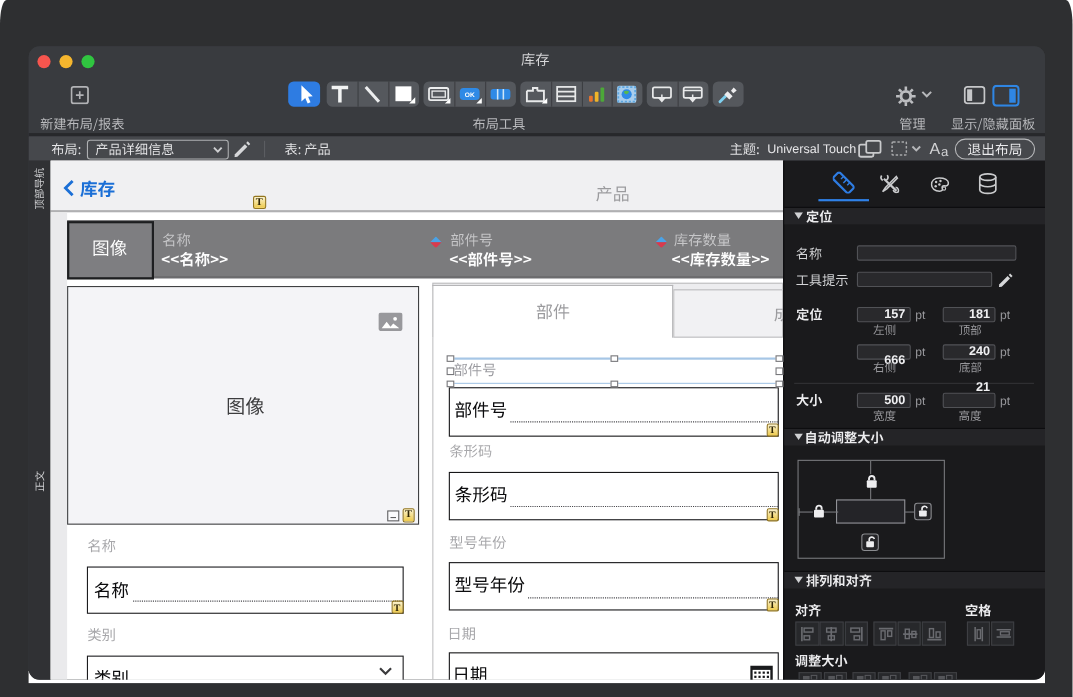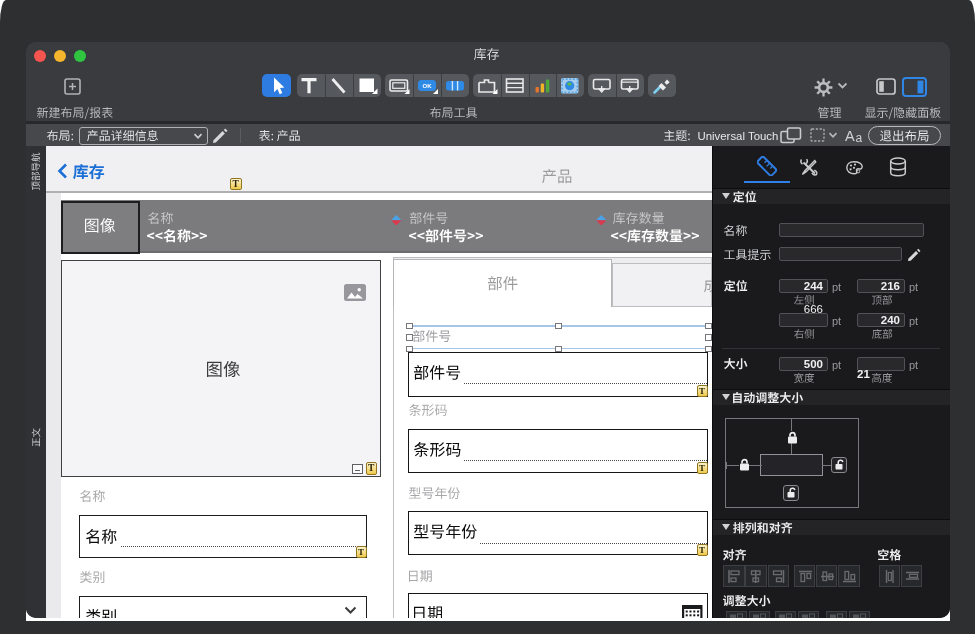--- a/index.html
+++ b/index.html
@@ -367,52 +367,52 @@
       </svg>
       <div class="a" style="left:779px;top:247px;width:123px;height:13.5px;background:#29292c;border:1px solid #515256;border-radius:2px;"></div>
       <svg class="a" style="left:908px;top:247.5px;width:14px;height:13px;" viewBox="0 0 14 13">
         <path d="M0.5 10.5 L8 3 l2.2 2.2 -7.5 7.5 L0 13z" fill="#d6d7d9"></path>
         <path d="M9 2 l1.3-1.3 2.2 2.2 -1.3 1.3z" fill="#d6d7d9"></path>
       </svg>
       <svg class="p" style="left:723.5px;top:280.2px;width:23.2px;height:11.5px" viewBox="0.3 -10.4 23.2 11.5">
         <path fill="#ececee" d="M2.4 -4.6C2.2 -2.5 1.6 -0.8 0.3 0.1C0.6 0.3 1.2 0.8 1.5 1.1C2.2 0.5 2.7 -0.3 3.1 -1.2C4.2 0.5 5.8 0.9 8.1 0.9H11.1C11.2 0.5 11.4 -0.2 11.6 -0.6C10.8 -0.5 8.8 -0.5 8.2 -0.5C7.7 -0.5 7.2 -0.6 6.7 -0.6V-2.4H10V-3.7H6.7V-5.1H9.3V-6.5H2.7V-5.1H5.2V-1.1C4.5 -1.4 4 -2 3.6 -3C3.7 -3.4 3.8 -3.9 3.9 -4.4ZM4.9 -9.9C5.1 -9.6 5.2 -9.3 5.3 -8.9H0.9V-5.9H2.3V-7.6H9.7V-5.9H11.2V-8.9H7C6.8 -9.4 6.6 -9.9 6.3 -10.3ZM17.1 -6.1C17.4 -4.5 17.7 -2.4 17.8 -1.1L19.2 -1.5C19.1 -2.7 18.7 -4.8 18.4 -6.4ZM18.6 -10C18.8 -9.5 19.1 -8.7 19.2 -8.2H16.4V-6.8H23.1V-8.2H19.4L20.6 -8.5C20.5 -9 20.2 -9.8 20 -10.4ZM15.9 -0.8V0.6H23.5V-0.8H21.4C21.9 -2.3 22.3 -4.4 22.6 -6.2L21.1 -6.4C20.9 -4.7 20.5 -2.4 20.1 -0.8ZM15.1 -10.2C14.5 -8.4 13.5 -6.7 12.4 -5.6C12.6 -5.3 13 -4.5 13.1 -4.1C13.4 -4.4 13.6 -4.7 13.9 -5.1V1.1H15.3V-7.3C15.8 -8.1 16.2 -8.9 16.5 -9.7Z"></path>
       </svg>
       <div class="a" style="left:779px;top:279px;width:49px;height:13.5px;background:#29292c;border:1px solid #515256;border-radius:2px;"></div>
-      <div class="a" style="top:281.3px;font-weight:bold;font-size:11.5px;font-family:'Liberation Sans',sans-serif;color:#f0f0f2;line-height:1;left:779px;white-space:nowrap;width:44px;text-align:right;left:779px;">244</div>
+      <div class="a" style="top:281.3px;font-weight:bold;font-size:11.5px;font-family:'Liberation Sans',sans-serif;color:#f0f0f2;line-height:1;left:779px;white-space:nowrap;width:44px;text-align:right;left:779px;">157</div>
       <div class="a" style="top:281.8px;font-weight:normal;font-size:11px;font-family:'Liberation Sans',sans-serif;color:#98989c;line-height:1;left:832px;white-space:nowrap;">pt</div>
       <div class="a" style="left:857px;top:279px;width:48px;height:13.5px;background:#29292c;border:1px solid #515256;border-radius:2px;"></div>
-      <div class="a" style="top:281.3px;font-weight:bold;font-size:11.5px;font-family:'Liberation Sans',sans-serif;color:#f0f0f2;line-height:1;left:857px;white-space:nowrap;width:43px;text-align:right;left:857px;">216</div>
+      <div class="a" style="top:281.3px;font-weight:bold;font-size:11.5px;font-family:'Liberation Sans',sans-serif;color:#f0f0f2;line-height:1;left:857px;white-space:nowrap;width:43px;text-align:right;left:857px;">181</div>
       <div class="a" style="top:281.8px;font-weight:normal;font-size:11px;font-family:'Liberation Sans',sans-serif;color:#98989c;line-height:1;left:909px;white-space:nowrap;">pt</div>
       <svg class="p" style="left:794.0px;top:295.4px;width:19.9px;height:9.7px" viewBox="0.3 -8.8 19.9 9.7">
         <path fill="#98989c" d="M3.9 -8.8C3.8 -8.2 3.7 -7.6 3.5 -6.9H0.7V-6.2H3.3C2.8 -4 1.9 -1.8 0.3 -0.4C0.5 -0.3 0.7 0 0.8 0.2C2.1 -0.9 2.9 -2.4 3.5 -4.1V-3.4H5.9V-0.2H2.4V0.5H10V-0.2H6.7V-3.4H9.5V-4.1H3.5C3.8 -4.8 4 -5.5 4.2 -6.2H9.8V-6.9H4.3C4.5 -7.5 4.6 -8.1 4.7 -8.7ZM15.5 -1C16 -0.5 16.6 0.3 16.9 0.7L17.4 0.4C17.1 -0.1 16.5 -0.8 16 -1.4ZM13.6 -8.2V-1.6H14.2V-7.5H16.5V-1.6H17.1V-8.2ZM19.5 -8.7V-0.1C19.5 0.1 19.5 0.1 19.3 0.1C19.2 0.1 18.7 0.1 18.2 0.1C18.3 0.3 18.4 0.6 18.5 0.8C19.2 0.8 19.6 0.8 19.8 0.7C20.1 0.6 20.2 0.3 20.2 -0.1V-8.7ZM18 -7.8V-1.5H18.6V-7.8ZM15 -6.8V-3.3C15 -2 14.8 -0.6 13.3 0.4C13.4 0.5 13.6 0.7 13.7 0.8C15.4 -0.2 15.6 -1.8 15.6 -3.3V-6.8ZM12.6 -8.8C12.2 -7.2 11.6 -5.6 10.8 -4.5C10.9 -4.3 11.1 -3.9 11.2 -3.8C11.5 -4.2 11.7 -4.6 12 -5.1V0.8H12.6V-6.6C12.9 -7.3 13.1 -7.9 13.3 -8.6Z"></path>
       </svg>
       <svg class="p" style="left:872.0px;top:295.4px;width:20.0px;height:9.7px" viewBox="0.5 -8.9 20.0 9.7">
         <path fill="#98989c" d="M7 -5.2V-3.1C7 -2 6.8 -0.6 4.2 0.2C4.3 0.4 4.6 0.7 4.7 0.8C7.3 -0.2 7.7 -1.8 7.7 -3.1V-5.2ZM7.4 -0.9C8.2 -0.4 9.1 0.4 9.6 0.9L10.1 0.3C9.6 -0.2 8.7 -1 7.9 -1.5ZM5 -6.6V-1.6H5.7V-5.8H8.9V-1.6H9.7V-6.6H7.3L7.7 -7.7H10.1V-8.4H4.6V-7.7H6.8C6.7 -7.3 6.6 -6.9 6.5 -6.6ZM0.5 -8.1V-7.3H2.2V-0.5C2.2 -0.4 2.1 -0.3 1.9 -0.3C1.8 -0.3 1.2 -0.3 0.6 -0.3C0.7 -0.1 0.8 0.3 0.9 0.5C1.7 0.5 2.2 0.4 2.5 0.3C2.8 0.2 3 -0.1 3 -0.5V-7.3H4.4V-8.1ZM12 -6.6C12.3 -6 12.5 -5.3 12.6 -4.8L13.4 -5C13.3 -5.5 13 -6.2 12.7 -6.8ZM17.1 -8.3V0.8H17.8V-7.5H19.5C19.2 -6.7 18.8 -5.6 18.4 -4.7C19.3 -3.8 19.6 -3 19.6 -2.3C19.6 -2 19.5 -1.6 19.3 -1.5C19.2 -1.4 19 -1.4 18.9 -1.4C18.7 -1.4 18.4 -1.4 18.1 -1.4C18.2 -1.2 18.3 -0.9 18.3 -0.7C18.6 -0.7 18.9 -0.7 19.2 -0.7C19.4 -0.7 19.7 -0.8 19.8 -0.9C20.2 -1.1 20.3 -1.6 20.3 -2.3C20.3 -3 20.1 -3.8 19.2 -4.8C19.6 -5.8 20.1 -7 20.5 -7.9L19.9 -8.3L19.8 -8.3ZM13.1 -8.7C13.3 -8.3 13.4 -7.9 13.5 -7.6H11.3V-6.9H16.3V-7.6H14.3C14.2 -7.9 14 -8.5 13.8 -8.9ZM15 -6.8C14.9 -6.2 14.6 -5.3 14.3 -4.7H11V-4H16.5V-4.7H15C15.3 -5.3 15.6 -6 15.8 -6.6ZM11.6 -3.1V0.8H12.4V0.3H15.3V0.7H16.1V-3.1ZM12.4 -0.4V-2.3H15.3V-0.4Z"></path>
       </svg>
       <div class="a" style="left:779px;top:313px;width:49px;height:13.5px;background:#29292c;border:1px solid #515256;border-radius:2px;"></div>
-      <div class="a" style="top:304px;font-weight:normal;font-size:11.5px;font-family:'Liberation Sans',sans-serif;color:#f0f0f2;line-height:1;left:779px;white-space:nowrap;width:44px;text-align:right;left:779px;">666</div>
+      <div class="a" style="top:323px;font-weight:bold;font-size:11.5px;font-family:'Liberation Sans',sans-serif;color:#f0f0f2;line-height:1;left:779px;white-space:nowrap;width:44px;text-align:right;left:779px;">666</div>
       <div class="a" style="top:315.8px;font-weight:normal;font-size:11px;font-family:'Liberation Sans',sans-serif;color:#98989c;line-height:1;left:832px;white-space:nowrap;">pt</div>
       <div class="a" style="left:857px;top:313px;width:48px;height:13.5px;background:#29292c;border:1px solid #515256;border-radius:2px;"></div>
       <div class="a" style="top:315.3px;font-weight:bold;font-size:11.5px;font-family:'Liberation Sans',sans-serif;color:#f0f0f2;line-height:1;left:857px;white-space:nowrap;width:43px;text-align:right;left:857px;">240</div>
       <div class="a" style="top:315.8px;font-weight:normal;font-size:11px;font-family:'Liberation Sans',sans-serif;color:#98989c;line-height:1;left:909px;white-space:nowrap;">pt</div>
       <svg class="p" style="left:794.0px;top:329.4px;width:19.9px;height:9.7px" viewBox="0.3 -8.8 19.9 9.7">
         <path fill="#98989c" d="M4.3 -8.8C4.2 -8.2 4 -7.5 3.8 -6.9H0.7V-6.1H3.5C2.8 -4.4 1.8 -2.9 0.3 -1.9C0.5 -1.7 0.7 -1.4 0.9 -1.2C1.6 -1.8 2.3 -2.4 2.8 -3.2V0.9H3.6V0.3H8.3V0.8H9.1V-4.1H3.4C3.8 -4.7 4.1 -5.4 4.4 -6.1H9.9V-6.9H4.6C4.8 -7.5 5 -8.1 5.1 -8.7ZM3.6 -0.5V-3.3H8.3V-0.5ZM15.5 -1C16 -0.5 16.6 0.3 16.9 0.7L17.4 0.4C17.1 -0.1 16.5 -0.8 16 -1.4ZM13.6 -8.2V-1.6H14.2V-7.5H16.5V-1.6H17.1V-8.2ZM19.5 -8.7V-0.1C19.5 0.1 19.5 0.1 19.3 0.1C19.2 0.1 18.7 0.1 18.2 0.1C18.3 0.3 18.4 0.6 18.5 0.8C19.2 0.8 19.6 0.8 19.8 0.7C20.1 0.6 20.2 0.3 20.2 -0.1V-8.7ZM18 -7.8V-1.5H18.6V-7.8ZM15 -6.8V-3.3C15 -2 14.8 -0.6 13.3 0.4C13.4 0.5 13.6 0.7 13.7 0.8C15.4 -0.2 15.6 -1.8 15.6 -3.3V-6.8ZM12.6 -8.8C12.2 -7.2 11.6 -5.6 10.8 -4.5C10.9 -4.3 11.1 -3.9 11.2 -3.8C11.5 -4.2 11.7 -4.6 12 -5.1V0.8H12.6V-6.6C12.9 -7.3 13.1 -7.9 13.3 -8.6Z"></path>
       </svg>
       <svg class="p" style="left:872.0px;top:329.4px;width:20.1px;height:9.7px" viewBox="0.3 -8.9 20.1 9.7">
         <path fill="#98989c" d="M5.4 -1.7C5.8 -0.9 6.2 0.1 6.4 0.7L7.1 0.4C6.8 -0.2 6.4 -1.2 6 -1.9ZM3 0.7C3.2 0.6 3.5 0.5 5.5 -0.3C5.5 -0.4 5.5 -0.7 5.5 -0.9L3.9 -0.4V-3H6.5C7 -0.8 7.9 0.7 9 0.7C9.7 0.7 9.9 0.3 10.1 -1.2C9.9 -1.2 9.6 -1.4 9.4 -1.5C9.4 -0.5 9.3 0 9.1 0C8.4 0 7.7 -1.2 7.3 -3H9.7V-3.7H7.2C7.1 -4.3 7 -4.9 7 -5.6C7.8 -5.7 8.6 -5.8 9.3 -5.9L8.6 -6.5C7.4 -6.2 5.1 -6.1 3.2 -6V-0.5C3.2 -0.1 2.9 0 2.7 0.1C2.8 0.2 3 0.5 3 0.7ZM6.4 -3.7H3.9V-5.4C4.7 -5.4 5.4 -5.4 6.2 -5.5C6.3 -4.9 6.3 -4.3 6.4 -3.7ZM5 -8.6C5.2 -8.4 5.3 -8.1 5.5 -7.8H1.3V-4.7C1.3 -3.2 1.2 -1.1 0.3 0.4C0.5 0.5 0.9 0.7 1 0.9C1.9 -0.7 2 -3.1 2 -4.7V-7H10V-7.8H6.3C6.2 -8.1 6 -8.5 5.7 -8.9ZM12 -6.6C12.3 -6 12.5 -5.3 12.6 -4.8L13.4 -5C13.3 -5.5 13 -6.2 12.7 -6.8ZM17.1 -8.3V0.8H17.8V-7.5H19.5C19.2 -6.7 18.8 -5.6 18.4 -4.7C19.3 -3.8 19.6 -3 19.6 -2.3C19.6 -2 19.5 -1.6 19.3 -1.5C19.2 -1.4 19 -1.4 18.9 -1.4C18.7 -1.4 18.4 -1.4 18.1 -1.4C18.2 -1.2 18.3 -0.9 18.3 -0.7C18.6 -0.7 18.9 -0.7 19.2 -0.7C19.4 -0.7 19.7 -0.8 19.8 -0.9C20.2 -1.1 20.3 -1.6 20.3 -2.3C20.3 -3 20.1 -3.8 19.2 -4.8C19.6 -5.8 20.1 -7 20.5 -7.9L19.9 -8.3L19.8 -8.3ZM13.1 -8.7C13.3 -8.3 13.4 -7.9 13.5 -7.6H11.3V-6.9H16.3V-7.6H14.3C14.2 -7.9 14 -8.5 13.8 -8.9ZM15 -6.8C14.9 -6.2 14.6 -5.3 14.3 -4.7H11V-4H16.5V-4.7H15C15.3 -5.3 15.6 -6 15.8 -6.6ZM11.6 -3.1V0.8H12.4V0.3H15.3V0.7H16.1V-3.1ZM12.4 -0.4V-2.3H15.3V-0.4Z"></path>
       </svg>
       <div class="a" style="left:722px;top:347.5px;width:218px;height:1px;background:#323236;"></div>
       <svg class="p" style="left:723.5px;top:358.2px;width:23.4px;height:11.2px" viewBox="0.4 -10.2 23.4 11.2">
         <path fill="#ececee" d="M5.2 -10.2C5.2 -9.2 5.2 -8.1 5.1 -7H0.7V-5.5H4.8C4.3 -3.4 3.2 -1.4 0.4 -0.2C0.9 0.1 1.3 0.6 1.5 1C4.1 -0.2 5.4 -2.1 6 -4.1C7 -1.7 8.4 0 10.5 1C10.8 0.6 11.3 0 11.6 -0.3C9.4 -1.2 7.9 -3.1 7.1 -5.5H11.4V-7H6.6C6.7 -8.1 6.7 -9.2 6.8 -10.2ZM17.3 -10V-0.7C17.3 -0.5 17.2 -0.4 16.9 -0.4C16.6 -0.4 15.7 -0.4 15 -0.4C15.2 0 15.4 0.6 15.5 1.1C16.7 1.1 17.5 1 18.1 0.8C18.6 0.6 18.8 0.2 18.8 -0.7V-10ZM20.1 -6.9C21.1 -5.1 22 -2.8 22.2 -1.4L23.8 -2C23.5 -3.5 22.5 -5.7 21.6 -7.4ZM14.1 -7.3C13.9 -5.7 13.2 -3.6 12.3 -2.4C12.7 -2.2 13.3 -1.9 13.7 -1.6C14.7 -3 15.3 -5.2 15.7 -7Z"></path>
       </svg>
       <div class="a" style="left:779px;top:357px;width:49px;height:13.5px;background:#29292c;border:1px solid #515256;border-radius:2px;"></div>
       <div class="a" style="top:359.3px;font-weight:bold;font-size:11.5px;font-family:'Liberation Sans',sans-serif;color:#f0f0f2;line-height:1;left:779px;white-space:nowrap;width:44px;text-align:right;left:779px;">500</div>
       <div class="a" style="top:359.8px;font-weight:normal;font-size:11px;font-family:'Liberation Sans',sans-serif;color:#98989c;line-height:1;left:832px;white-space:nowrap;">pt</div>
       <div class="a" style="left:857px;top:357px;width:48px;height:13.5px;background:#29292c;border:1px solid #515256;border-radius:2px;"></div>
-      <div class="a" style="top:369px;font-weight:bold;font-size:11.5px;font-family:'Liberation Sans',sans-serif;color:#f0f0f2;line-height:1;left:857px;white-space:nowrap;width:43px;left:857px;">21</div>
+      <div class="a" style="top:347px;font-weight:bold;font-size:11.5px;font-family:'Liberation Sans',sans-serif;color:#f0f0f2;line-height:1;left:857px;white-space:nowrap;width:43px;text-align:right;left:857px;">21</div>
       <div class="a" style="top:359.8px;font-weight:normal;font-size:11px;font-family:'Liberation Sans',sans-serif;color:#98989c;line-height:1;left:909px;white-space:nowrap;">pt</div>
       <svg class="p" style="left:794.0px;top:373.4px;width:20.2px;height:9.9px" viewBox="0.4 -8.9 20.2 9.9">
         <path fill="#98989c" d="M5.5 -2V-0.3C5.5 0.5 5.8 0.7 6.8 0.7C7.1 0.7 8.5 0.7 8.8 0.7C9.8 0.7 10 0.3 10.1 -1.3C9.9 -1.3 9.6 -1.4 9.4 -1.6C9.3 -0.2 9.3 0 8.7 0C8.4 0 7.2 0 6.9 0C6.4 0 6.3 0 6.3 -0.3V-2ZM4.6 -3.3V-2.5C4.6 -1.6 4.3 -0.5 0.4 0.3C0.6 0.5 0.9 0.8 1 1C5 0.1 5.5 -1.4 5.5 -2.5V-3.3ZM2.1 -4.4V-1.1H2.9V-3.7H7.5V-1.1H8.4V-4.4ZM4.5 -8.7C4.7 -8.4 4.8 -8.1 4.9 -7.9H0.8V-6H1.5V-7.2H9V-6H9.7V-7.9H5.9C5.8 -8.2 5.5 -8.6 5.4 -8.9ZM6.3 -6.8V-6.1H4.2V-6.8H3.4V-6.1H1.8V-5.5H3.4V-4.7H4.2V-5.5H6.3V-4.7H7.1V-5.5H8.7V-6.1H7.1V-6.8ZM14.6 -6.8V-5.8H12.9V-5.2H14.6V-3.5H18.6V-5.2H20.3V-5.8H18.6V-6.8H17.9V-5.8H15.3V-6.8ZM17.9 -5.2V-4.1H15.3V-5.2ZM18.4 -2.1C18 -1.6 17.3 -1.2 16.6 -0.8C15.8 -1.2 15.2 -1.6 14.8 -2.1ZM13 -2.8V-2.1H14.4L14 -2C14.4 -1.4 15 -0.9 15.7 -0.5C14.7 -0.2 13.6 0 12.5 0.1C12.6 0.3 12.8 0.6 12.8 0.8C14.1 0.6 15.4 0.4 16.5 -0.1C17.6 0.4 18.8 0.7 20.1 0.8C20.2 0.6 20.4 0.3 20.6 0.2C19.4 0.1 18.4 -0.2 17.4 -0.5C18.4 -1 19.1 -1.6 19.6 -2.6L19.1 -2.8L19 -2.8ZM15.5 -8.7C15.6 -8.4 15.8 -8.1 15.9 -7.8H11.8V-4.9C11.8 -3.3 11.7 -1.1 10.9 0.5C11.1 0.5 11.4 0.7 11.6 0.8C12.5 -0.8 12.6 -3.2 12.6 -4.9V-7H20.5V-7.8H16.8C16.7 -8.1 16.4 -8.5 16.3 -8.9Z"></path>
       </svg>
       <svg class="p" style="left:872.0px;top:373.4px;width:20.0px;height:9.7px" viewBox="0.6 -8.9 20.0 9.7">
         <path fill="#98989c" d="M3 -5.9H7.5V-4.9H3ZM2.2 -6.4V-4.3H8.4V-6.4ZM4.6 -8.7 4.9 -7.7H0.6V-7H9.8V-7.7H5.8C5.7 -8.1 5.5 -8.5 5.4 -8.9ZM1 -3.7V0.8H1.8V-3.1H8.7V0C8.7 0.1 8.7 0.2 8.5 0.2C8.4 0.2 7.9 0.2 7.5 0.2C7.6 0.3 7.7 0.6 7.7 0.8C8.4 0.8 8.8 0.8 9.1 0.7C9.4 0.6 9.5 0.4 9.5 0V-3.7ZM3 -2.5V0.2H3.7V-0.3H7.4V-2.5ZM3.7 -1.9H6.7V-0.9H3.7ZM14.6 -6.8V-5.8H12.9V-5.2H14.6V-3.5H18.6V-5.2H20.3V-5.8H18.6V-6.8H17.9V-5.8H15.3V-6.8ZM17.9 -5.2V-4.1H15.3V-5.2ZM18.4 -2.1C18 -1.6 17.3 -1.2 16.6 -0.8C15.8 -1.2 15.2 -1.6 14.8 -2.1ZM13 -2.8V-2.1H14.4L14 -2C14.4 -1.4 15 -0.9 15.7 -0.5C14.7 -0.2 13.6 0 12.5 0.1C12.6 0.3 12.8 0.6 12.8 0.8C14.1 0.6 15.4 0.4 16.5 -0.1C17.6 0.4 18.8 0.7 20.1 0.8C20.2 0.6 20.4 0.3 20.6 0.2C19.4 0.1 18.4 -0.2 17.4 -0.5C18.4 -1 19.1 -1.6 19.6 -2.6L19.1 -2.8L19 -2.8ZM15.5 -8.7C15.6 -8.4 15.8 -8.1 15.9 -7.8H11.8V-4.9C11.8 -3.3 11.7 -1.1 10.9 0.5C11.1 0.5 11.4 0.7 11.6 0.8C12.5 -0.8 12.6 -3.2 12.6 -4.9V-7H20.5V-7.8H16.8C16.7 -8.1 16.4 -8.5 16.3 -8.9Z"></path>
       </svg>
       <div class="a" style="left:713px;top:389.5px;width:237px;height:15px;background:#242427;"></div>
       <div class="a" style="left:713px;top:388.5px;width:237px;height:1px;background:#0d0d0f;"></div>
       <svg class="a" style="left:722px;top:394px;width:8px;height:6px;" viewBox="0 0 8 6">

